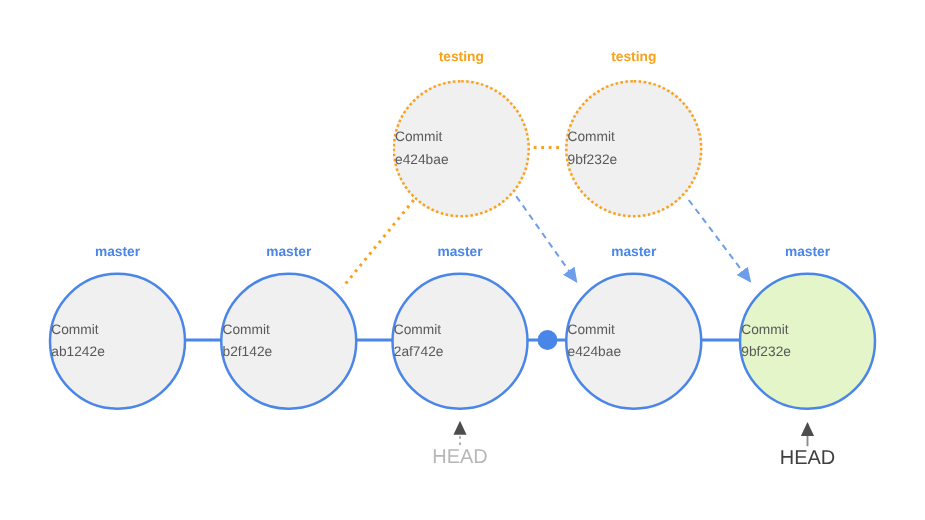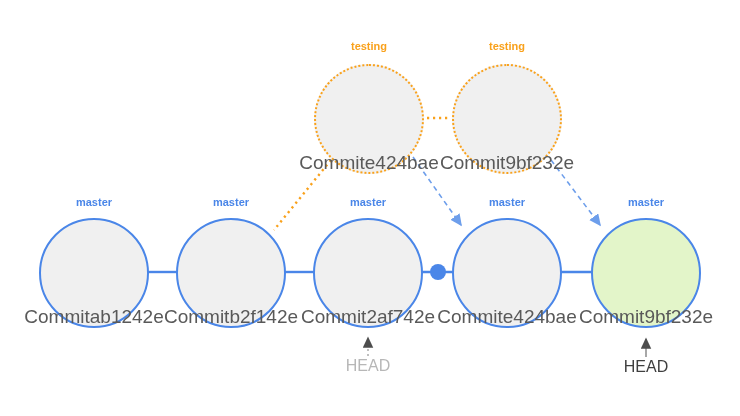--- a/index.html
+++ b/index.html
@@ -22,26 +22,26 @@
     height: 416px;
   }
   .node {
     position: absolute;
     width: 110px;
     height: 110px;
     border-radius: 50%;
     box-sizing: border-box;
     background: #f0f0f0;
     display: flex;
-    flex-direction: row;
-    align-items: flex-end;
+    flex-direction: column;
+    align-items: flex-start;
     justify-content: center;
     text-align: center;
     color: #595959;
-    font-size: 19px;
+    font-size: 11px;
     line-height: 18px;
   }
   .node.master-node { border: 2px solid #4a86e8; top: 218px; }
   .node.testing-node { border: 2px dotted #f9a11b; top: 64px; }
   .node.highlight { background: #e3f5c9; }
   .branch-label {
     position: absolute;
     transform: translateX(-50%);
     font-size: 11px;
     font-weight: bold;

